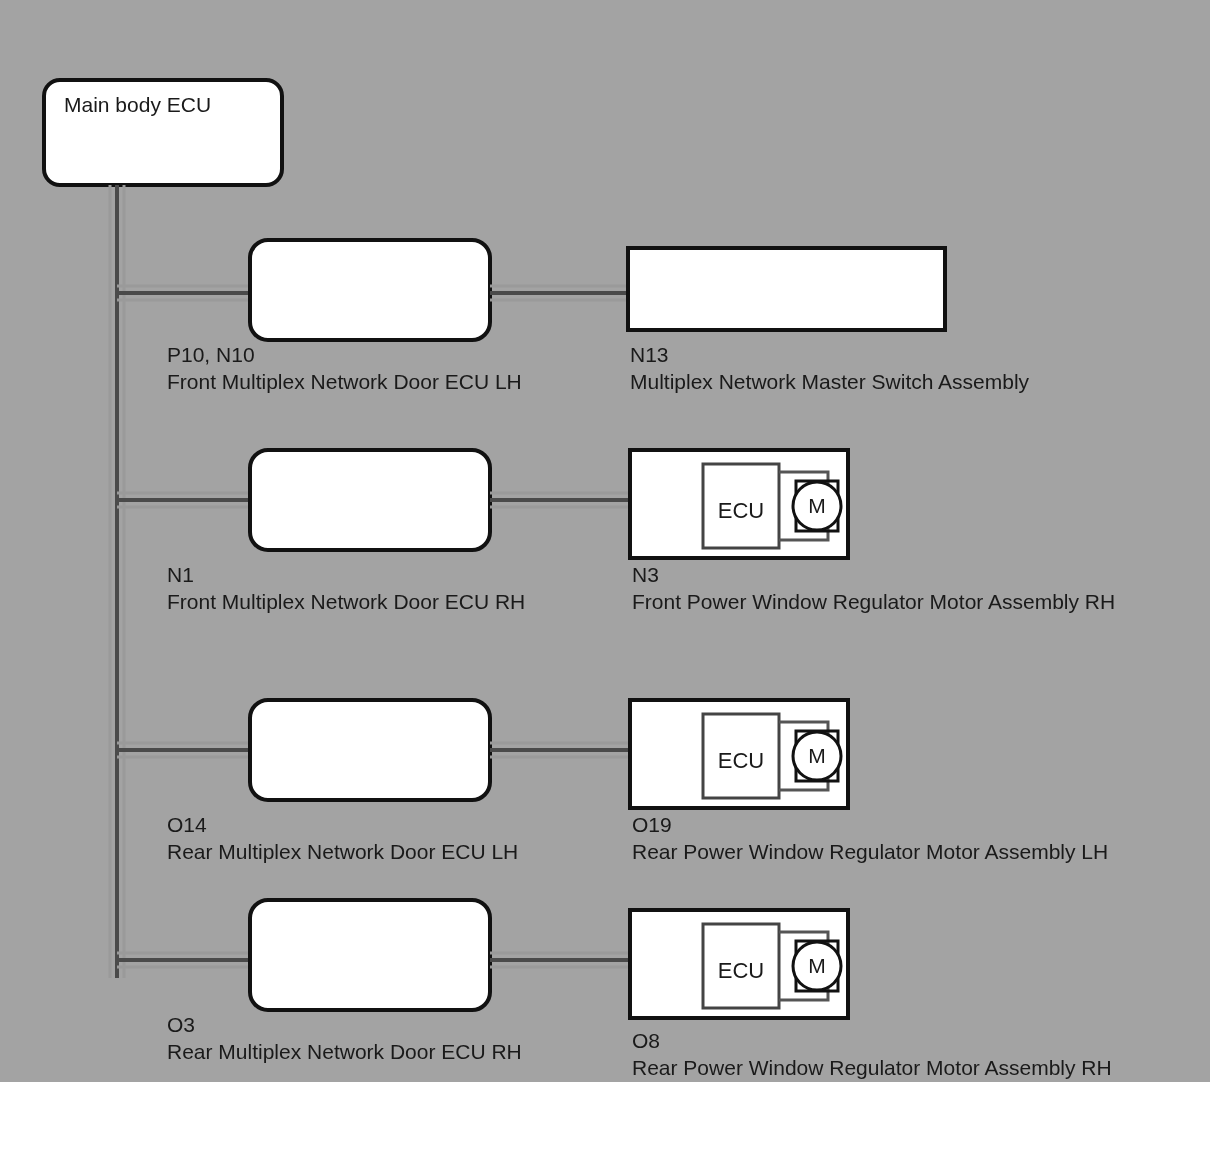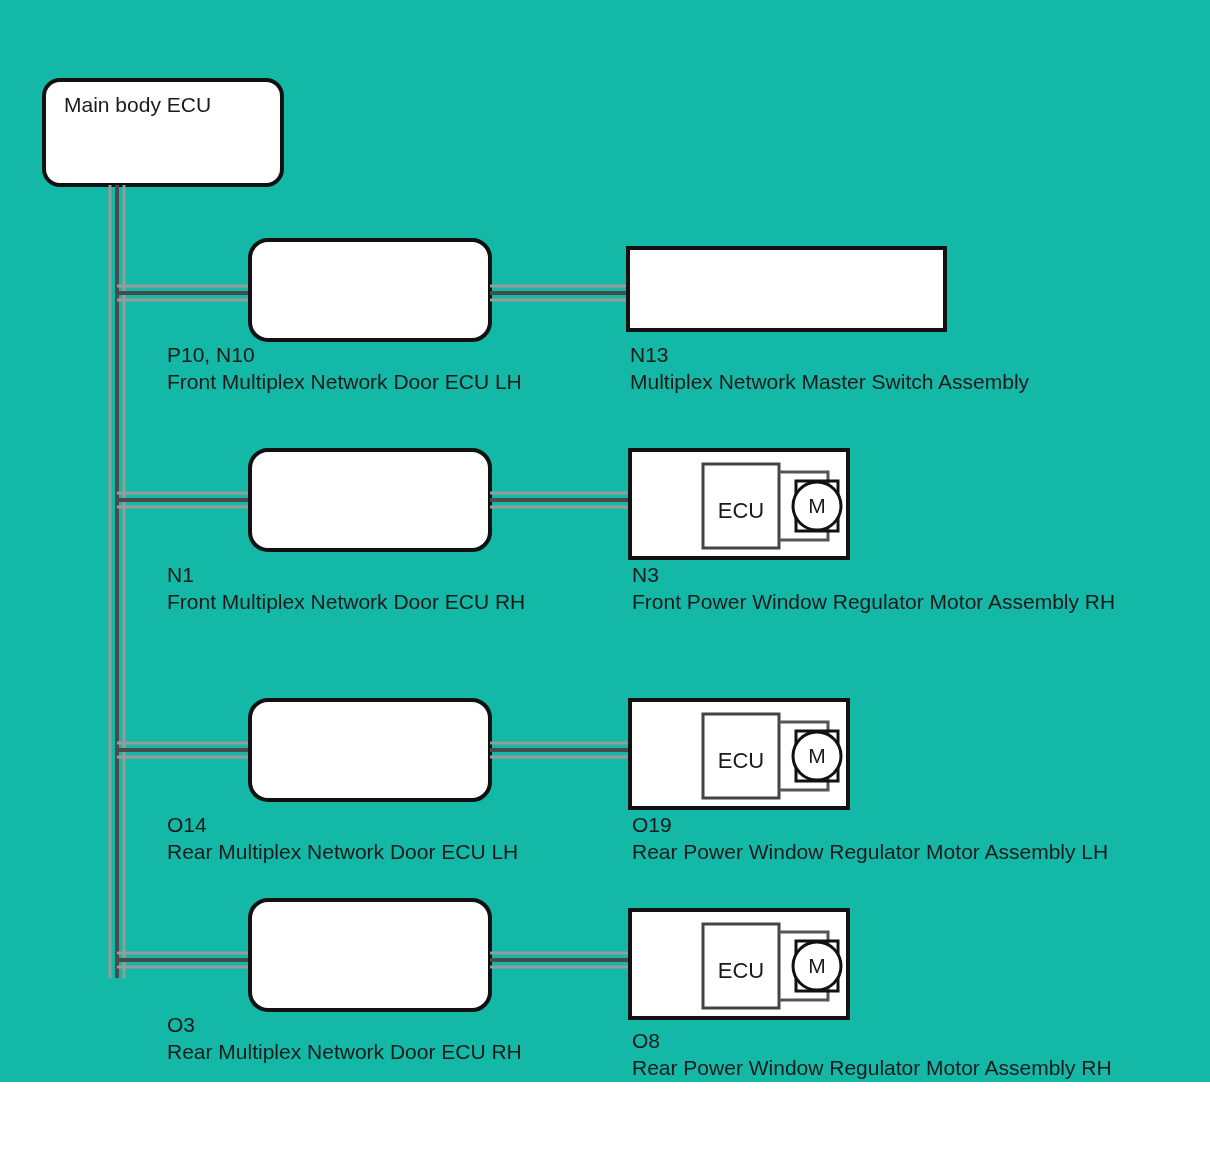--- a/index.html
+++ b/index.html
@@ -8,21 +8,21 @@
     background: #ffffff;
   }
   body {
     font-family: "Liberation Sans", sans-serif;
     color: #1a1a1a;
   }
   #canvas {
     position: relative;
     width: 1210px;
     height: 1082px;
-    background: #14b8a6;
+    background: #a3a3a3;
     overflow: hidden;
   }
   svg#diagram {
     position: absolute;
     left: 0;
     top: 0;
     width: 1210px;
     height: 1160px;
   }
   .label-text {

